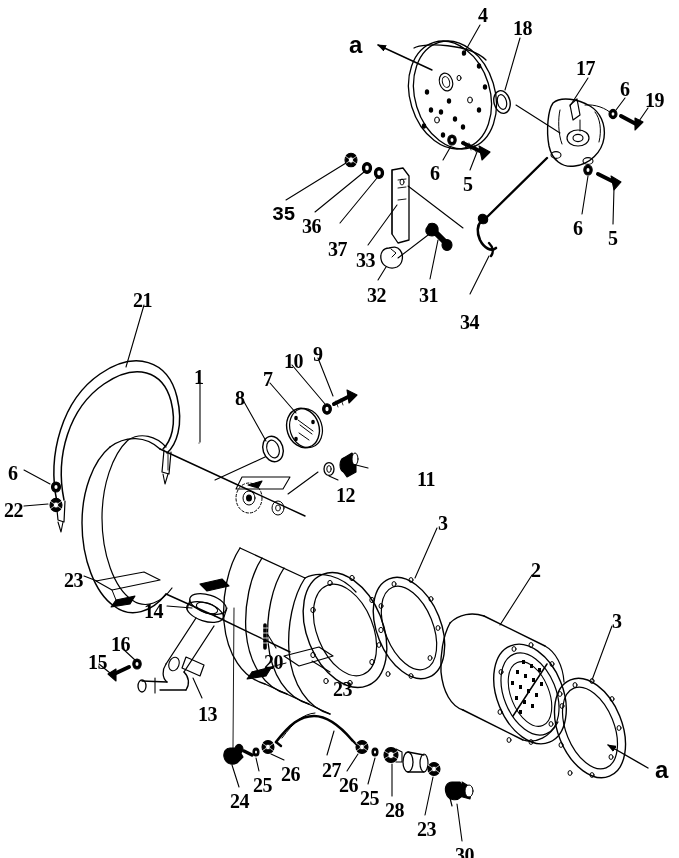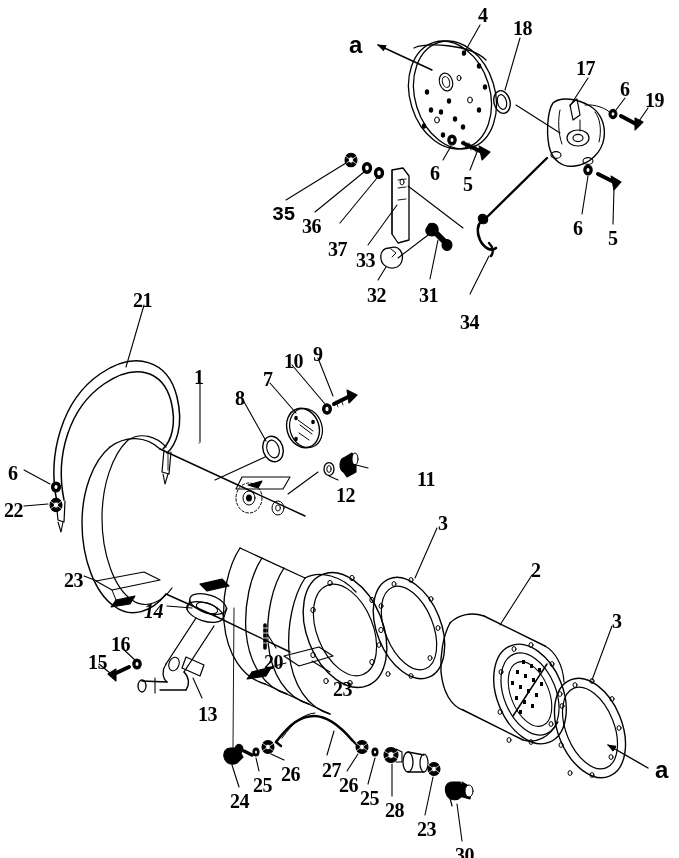--- a/index.html
+++ b/index.html
@@ -613,21 +613,21 @@
     <span class="callout" style="left:374px; top:469px;margin-left:43px;">11</span>
     <span class="callout" style="left:336px; top:485px;">12</span>
     <span class="callout" style="left:8px;   top:463px;">6</span>
     <span class="callout" style="left:4px;   top:500px;">22</span>
 
     <span class="callout" style="left:438px; top:513px;">3</span>
     <span class="callout" style="left:531px; top:560px;">2</span>
     <span class="callout" style="left:612px; top:611px;">3</span>
 
     <span class="callout" style="left:64px;  top:570px;">23</span>
-    <span class="callout" style="left:144px; top:601px;font-style:italic;">14</span>
+    <span class="callout" style="left:144px; top:601px;">14</span>
     <span class="callout" style="left:111px; top:634px;">16</span>
     <span class="callout" style="left:88px;  top:652px;">15</span>
     <span class="callout" style="left:198px; top:704px;">13</span>
     <span class="callout" style="left:264px; top:652px;">20</span>
     <span class="callout" style="left:333px; top:679px;">23</span>
 
     <span class="callout" style="left:230px; top:791px;">24</span>
     <span class="callout" style="left:253px; top:775px;">25</span>
     <span class="callout" style="left:281px; top:764px;">26</span>
     <span class="callout" style="left:322px; top:760px;text-align:right;">27</span>

